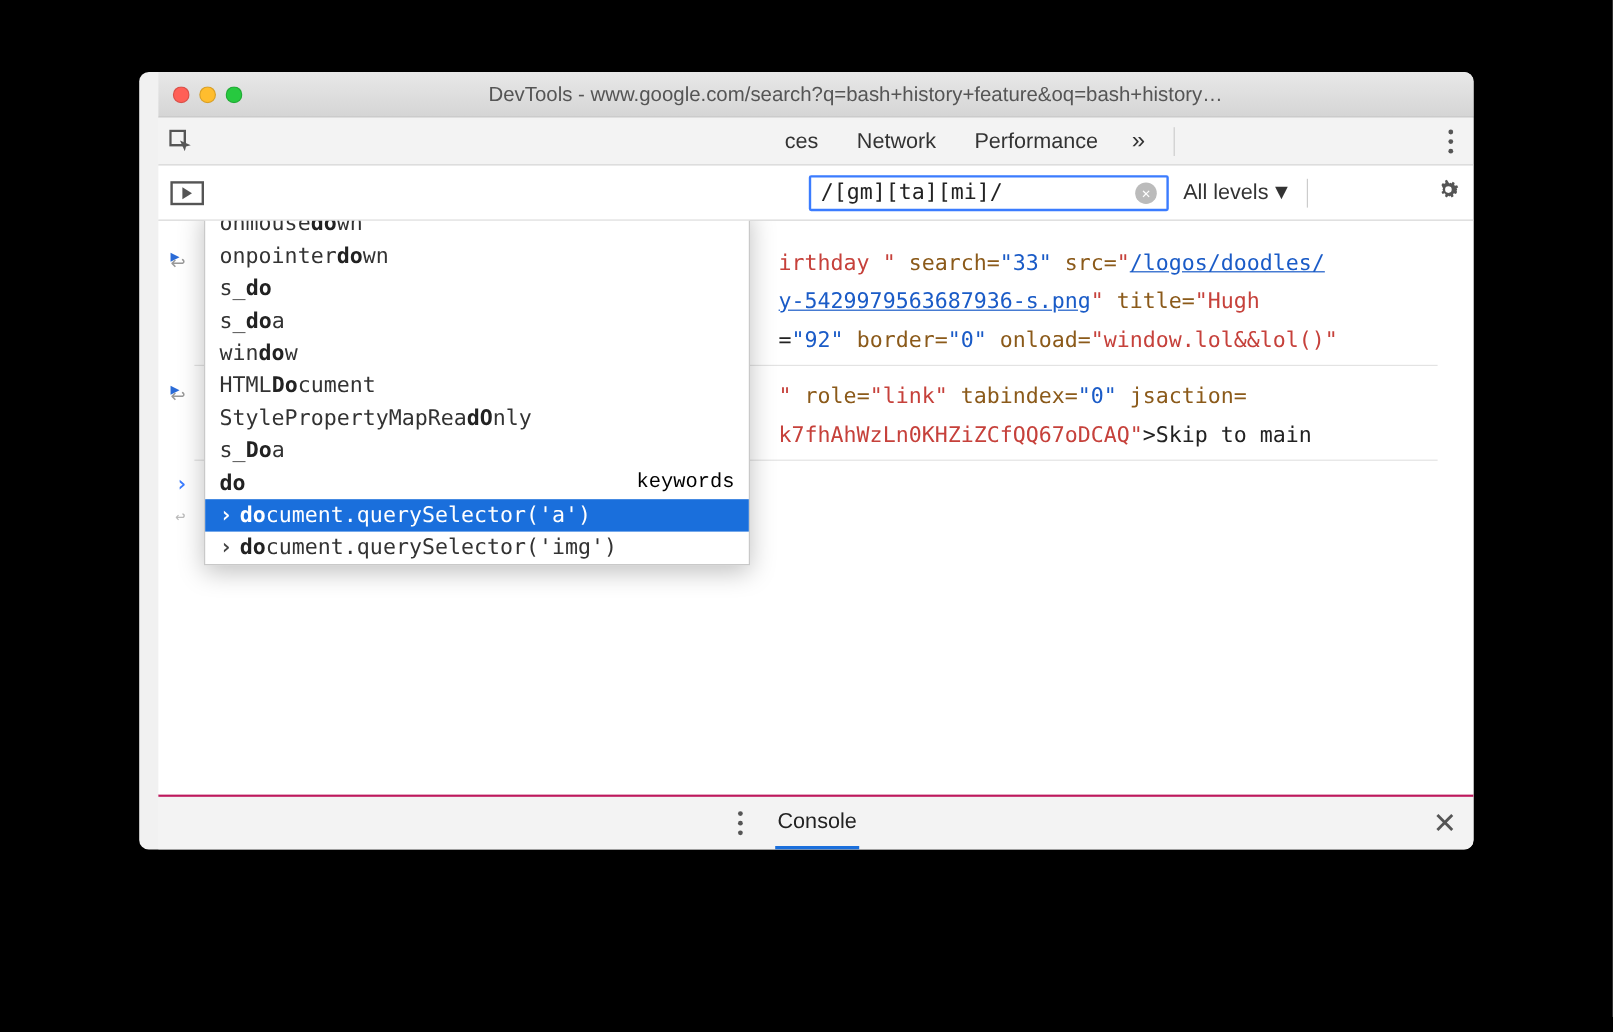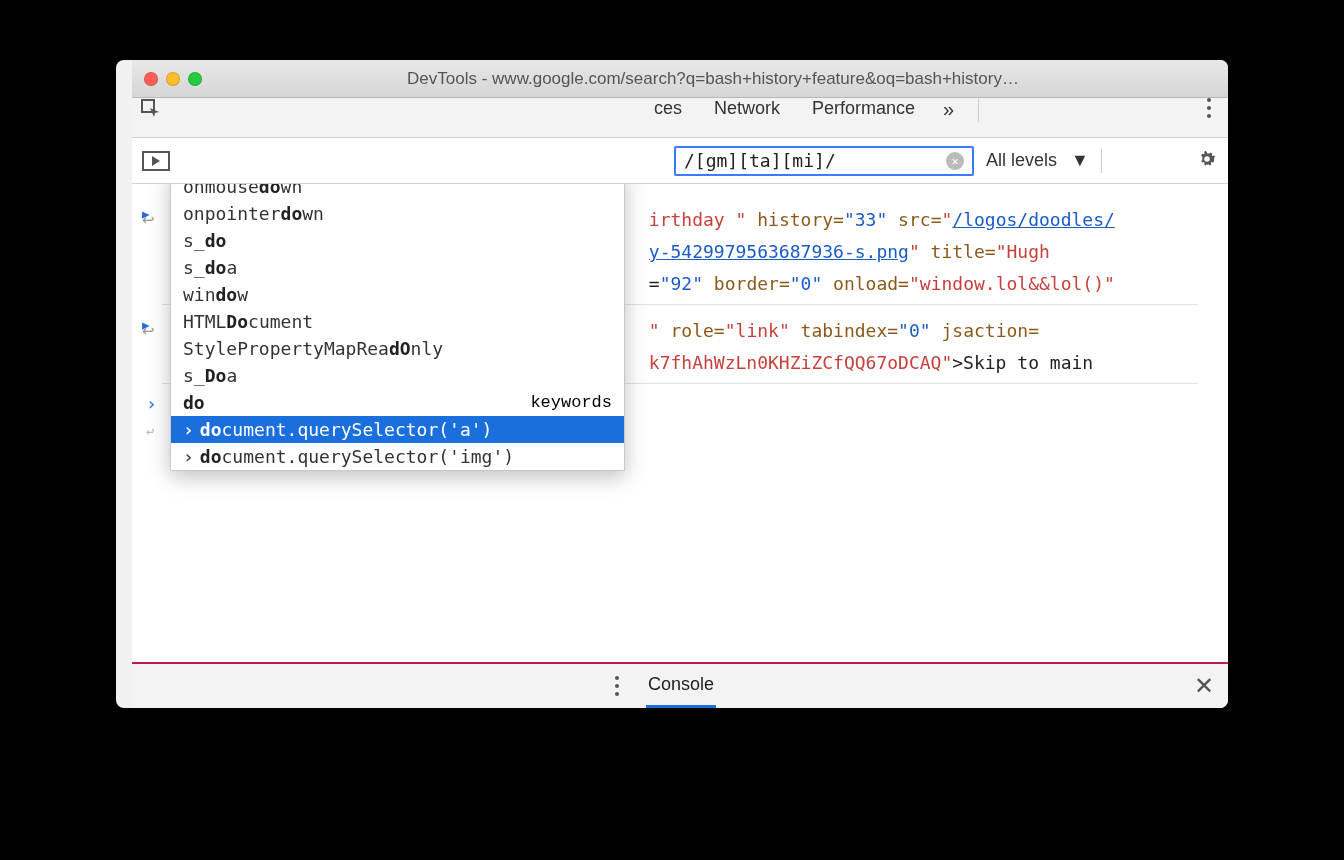--- a/index.html
+++ b/index.html
@@ -35,21 +35,21 @@
     gap: 8px;
   }
   .traffic { display:flex; gap:8px; }
   .dot { width:14px; height:14px; border-radius:50%; border:1px solid rgba(0,0,0,0.15); }
   .dot.red{background:#ff5f56;} .dot.yellow{background:#ffbd2e;} .dot.green{background:#27c93f;}
   .title { flex:1; text-align:center; color:#555; font-size:17px; white-space:nowrap; overflow:hidden; text-overflow:ellipsis; padding:0 8px;}
   .tabs-row {
     height: 40px;
     background:#f3f3f3;
     border-bottom:1px solid #d0d0d0;
-    display:flex; align-items:flex-start; padding:0 8px; gap:24px;
+    display:flex; align-items:center; padding:0 8px; gap:24px;
     position:relative;
   }
   .tool-icon { width:22px; height:22px; display:flex; align-items:center; justify-content:center; color:#555; }
   .tab { color:#333; font-size:18px; padding:0 4px;}
   .tab-more { font-size:20px; color:#333; }
   .kebab { margin-left:auto; width:22px; display:flex; flex-direction:column; gap:4px; align-items:center; }
   .kebab span{width:4px;height:4px;background:#555;border-radius:50%;}
   .tabs-row .sep { width:1px; height:24px; background:#ccc; }
   .toolbar2 {
     height:46px;
@@ -67,21 +67,21 @@
     border:2px solid #3b7cff;
     background:#fff;
     display:flex; align-items:center; padding:0 8px;
     font-family: Menlo, Consolas, monospace;
     font-size:18px;
     color:#222;
     border-radius:2px;
     position:relative;
   }
   .filter-clear{ margin-left:auto; width:18px;height:18px;border-radius:50%;background:#bbb;color:#fff;display:flex;align-items:center;justify-content:center;font-size:12px;}
-  .levels { font-size:18px; color:#333; display:flex; align-items:center; gap:14px;}
+  .levels { font-size:18px; color:#333; display:flex; align-items:center; gap:2px;}
   .gear { margin-left:auto; }
   .content {
     flex:1;
     background:#fff;
     position:relative;
     font-family: Menlo, Consolas, monospace;
     font-size:18px;
     overflow:hidden;
   }
   .line { padding: 3px 0 3px 40px; position:relative; line-height:26px; }
@@ -233,21 +233,21 @@
           </div>
         </div>
     </div>
 
     <div style="height:14px"></div>
     <div class="line">
       <span class="gutter blue">▸</span>
     </div>
     <div class="line">
       <span class="gutter gray">↩</span>
-      <span class="code-text"><span style="visibility:hidden">xxxxxxxxxxxxxxxxxxxxxxxxxxxxxxxxxxxxxxxxxxxx</span><span class="str">irthday "</span><span class="attr"> history=</span><span class="num">"33"</span><span class="attr"> src=</span><span class="str">"</span><span class="link">/logos/doodles/</span></span>
+      <span class="code-text"><span style="visibility:hidden">xxxxxxxxxxxxxxxxxxxxxxxxxxxxxxxxxxxxxxxxxxxx</span><span class="str">irthday "</span><span class="attr"> search=</span><span class="num">"33"</span><span class="attr"> src=</span><span class="str">"</span><span class="link">/logos/doodles/</span></span>
     </div>
     <div class="line" style="padding-left:40px">
       <span class="code-text"><span style="visibility:hidden">xxxxxxxxxxxxxxxxxxxxxxxxxxxxxxxxxxxxxxxxxxxx</span><span class="link">y-5429979563687936-s.png</span><span class="str">"</span><span class="attr"> title=</span><span class="str">"Hugh</span></span>
     </div>
     <div class="line">
       <span class="code-text"><span style="visibility:hidden">xxxxxxxxxxxxxxxxxxxxxxxxxxxxxxxxxxxxxxxxxxxx</span><span class="txt">=</span><span class="num">"92"</span><span class="attr"> border=</span><span class="num">"0"</span><span class="attr"> onload=</span><span class="str">"window.lol&amp;&amp;lol()"</span></span>
     </div>
 
     <div class="sep-line"></div>
 

